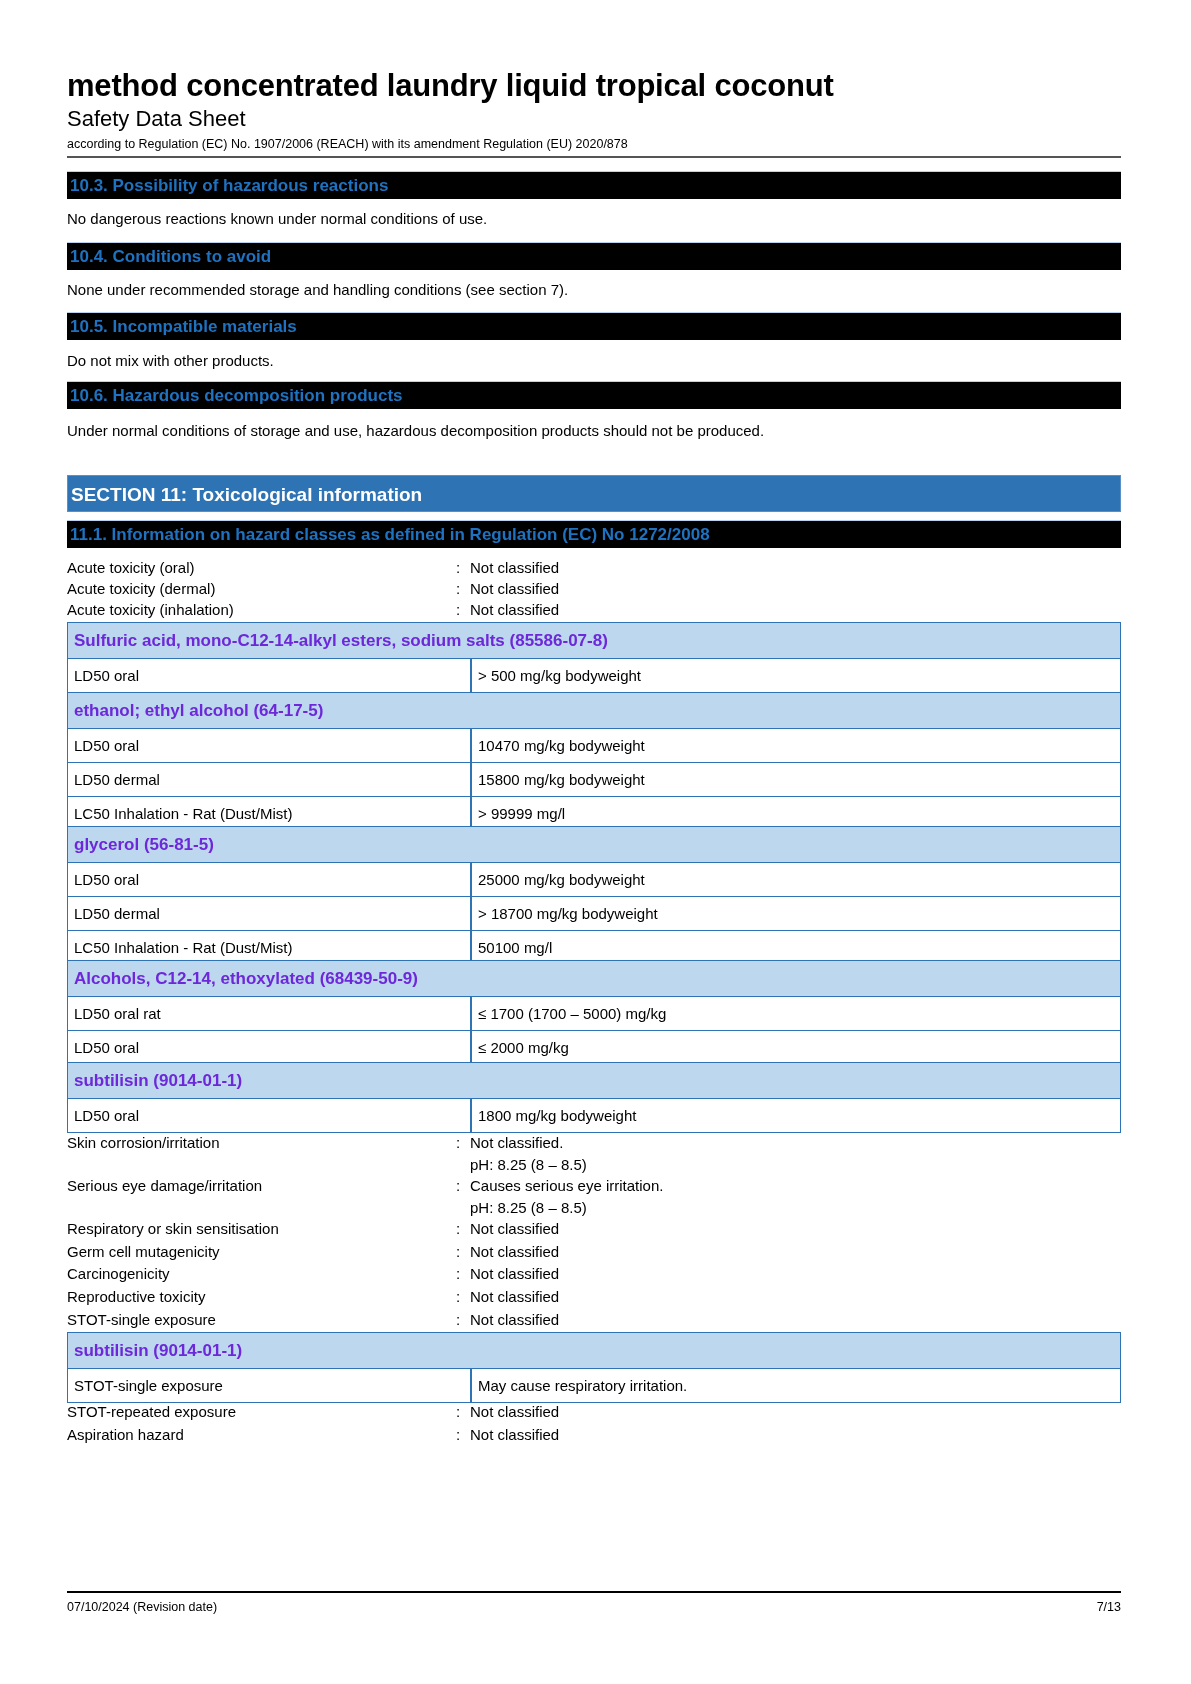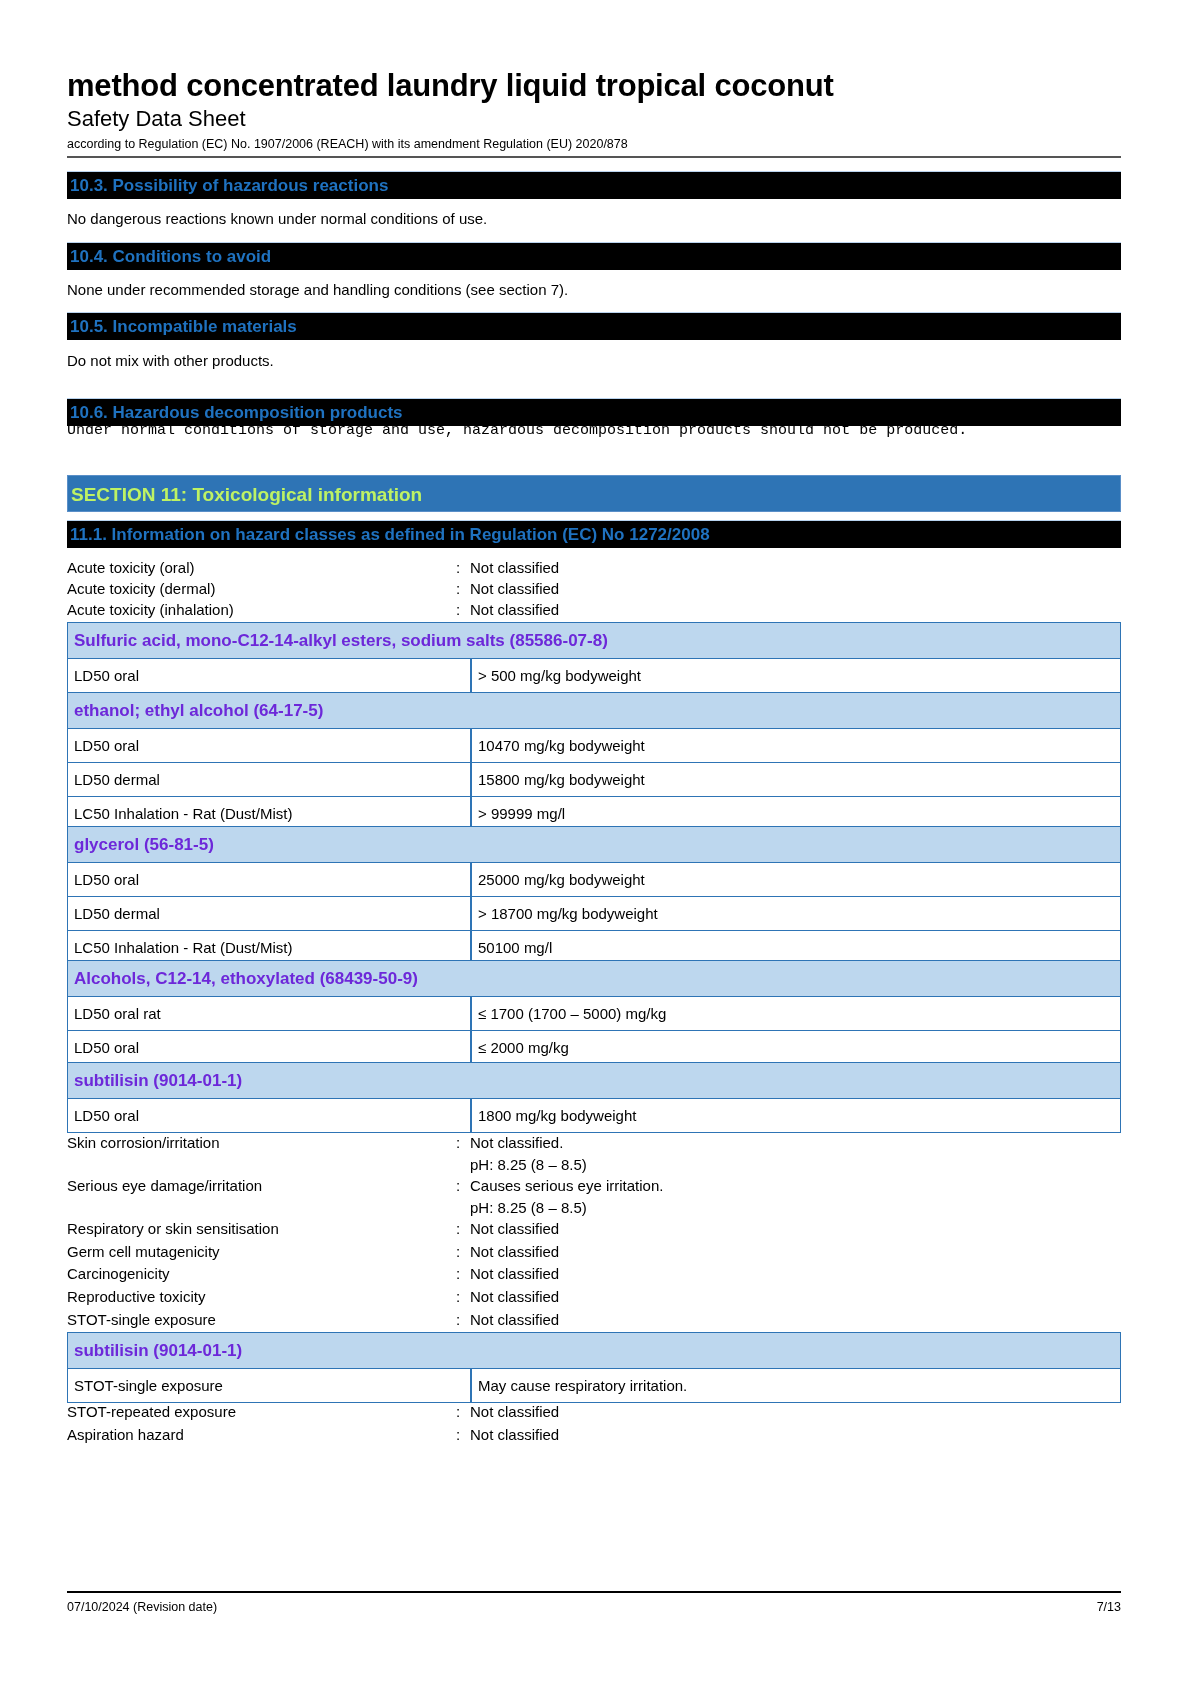--- a/index.html
+++ b/index.html
@@ -11,21 +11,21 @@
     .doc-subtitle { position: absolute; top: 108px; left: 0; font-size: 22px; line-height: 1; white-space: nowrap; }
     .doc-reg { position: absolute; top: 138px; left: 0; font-size: 12.5px; line-height: 1; white-space: nowrap; }
     .header-rule { position: absolute; top: 156px; left: 0; width: 1054px; height: 2px; background: #555; }
 
     .subbar { position: absolute; left: 0; width: 1054px; height: 28px; background: #000000; border-top: 1px solid #b9d3ee; }
     .subbar span { position: absolute; left: 3px; top: 5px; font-size: 17px; font-weight: bold; color: #1f72c0; white-space: nowrap; line-height: 1; }
 
     .para { position: absolute; left: 0; font-size: 15px; line-height: 1; white-space: nowrap; }
 
     .secbar { position: absolute; left: 0; width: 1054px; height: 37px; background: #2e74b5; border: 1px solid #5a8fc8; }
-    .secbar span { position: absolute; left: 3px; top: 9px; font-size: 19px; font-weight: bold; color: #bef264; white-space: nowrap; line-height: 1; }
+    .secbar span { position: absolute; left: 3px; top: 9px; font-size: 19px; font-weight: bold; color: #ffffff; white-space: nowrap; line-height: 1; }
 
     .kv { position: absolute; left: 0; width: 1054px; font-size: 15px; line-height: 1; }
     .kv .k { position: absolute; left: 0; top: 0; white-space: nowrap; }
     .kv .colon { position: absolute; left: 389px; top: 0; }
     .kv .v { position: absolute; left: 403px; top: 0; white-space: nowrap; }
     .kv .v2 { position: absolute; left: 403px; top: 22px; white-space: nowrap; }
 
     .tbl { position: absolute; left: 0; width: 1054px; }
     .tbl-head { position: relative; height: 37px; background: #bdd7ee; border: 1.5px solid #2e74b5; }
     .tbl-head span { position: absolute; left: 6px; top: 9px; font-size: 17px; font-weight: bold; color: #6d28d9; white-space: nowrap; line-height: 1; }
@@ -57,24 +57,24 @@
   <div class="subbar" style="top:242px;">
     <span>10.4. Conditions to avoid</span>
   </div>
   <div class="para" style="top:282px;">None under recommended storage and handling conditions (see section 7).</div>
 
   <div class="subbar" style="top:312px;">
     <span>10.5. Incompatible materials</span>
   </div>
   <div class="para" style="top:353px;">Do not mix with other products.</div>
 
-  <div class="subbar" style="top:398px;">
+  <div class="subbar" style="top:381px;">
     <span>10.6. Hazardous decomposition products</span>
   </div>
-  <div class="para" style="top:423px;font-family:Liberation Mono, monospace;">Under normal conditions of storage and use, hazardous decomposition products should not be produced.</div>
+  <div class="para" style="top:423px;">Under normal conditions of storage and use, hazardous decomposition products should not be produced.</div>
 
   <div class="secbar" style="top:475px;">
     <span>SECTION 11: Toxicological information</span>
   </div>
 
   <div class="subbar" style="top:520px;">
     <span>11.1. Information on hazard classes as defined in Regulation (EC) No 1272/2008</span>
   </div>
 
   <div class="kv" style="top:560px;">

